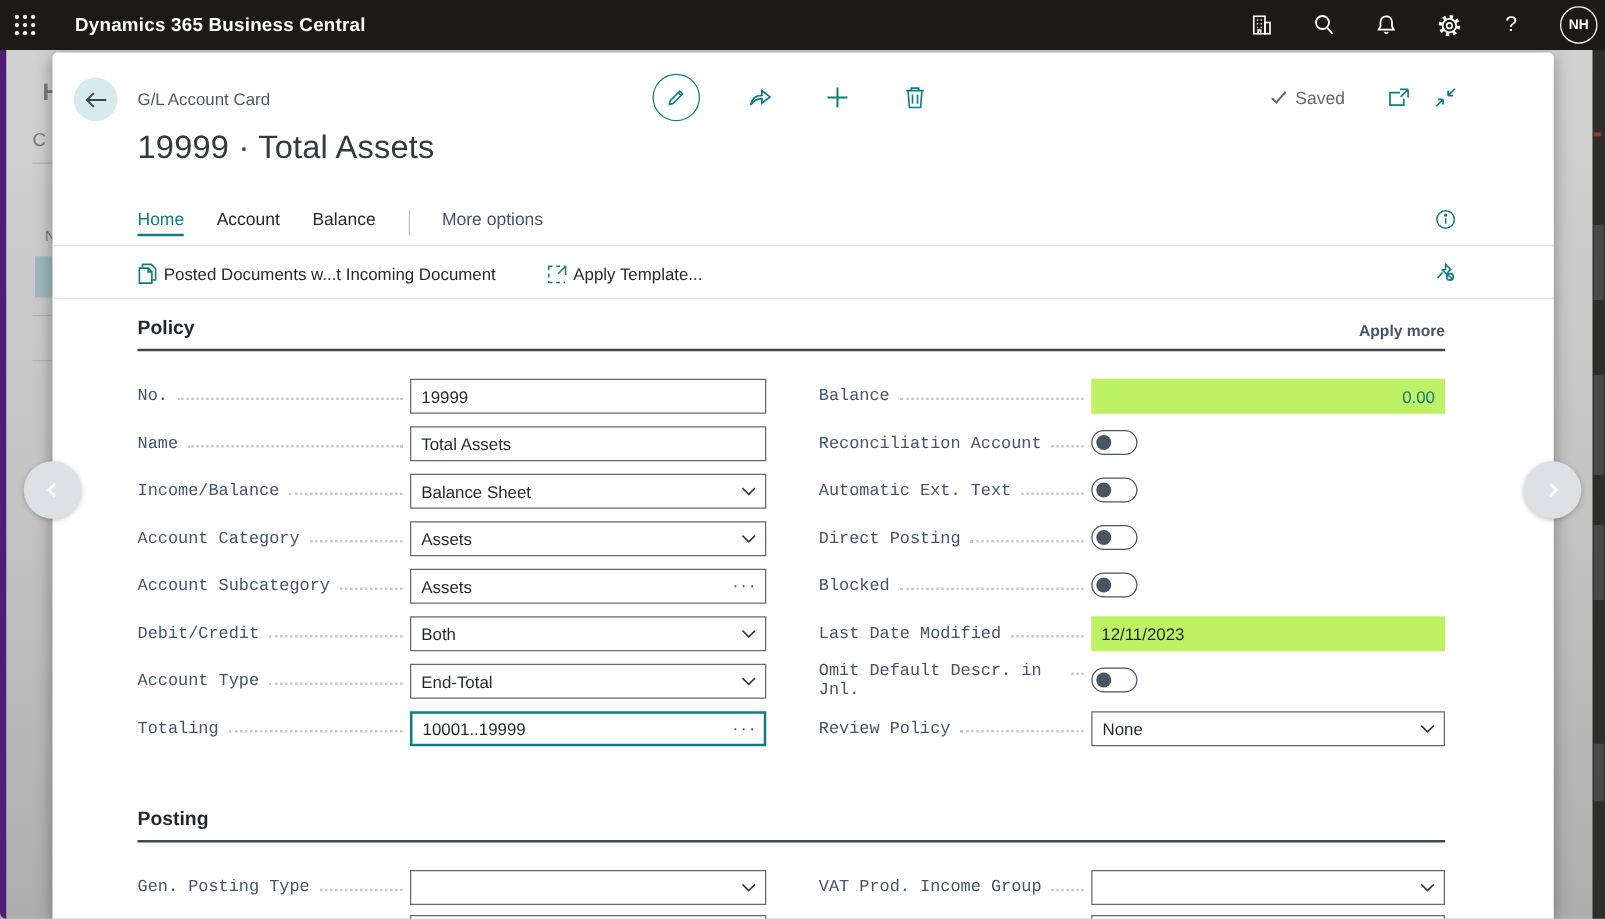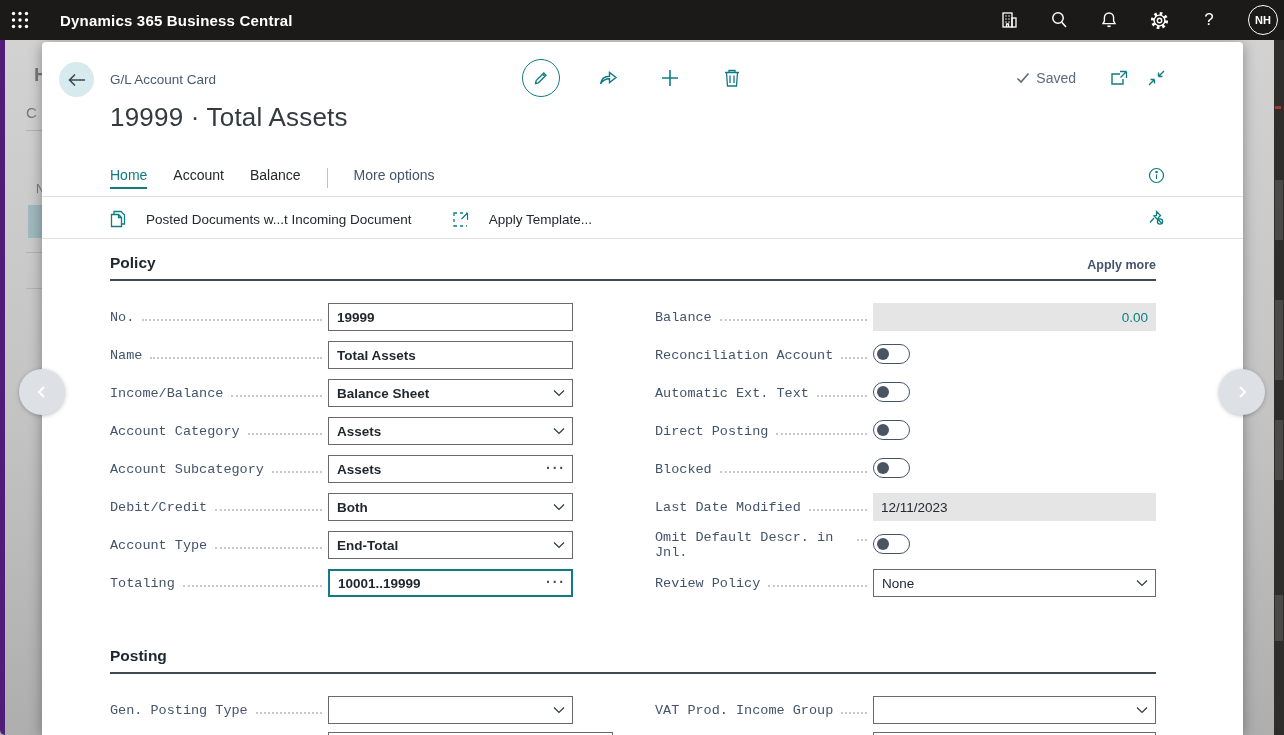--- a/index.html
+++ b/index.html
@@ -57,44 +57,44 @@
   .tab { font-size:14px; color:#24292f; cursor:pointer; position:relative; padding-bottom:6px; }
   .tab.active { color:#0e7c82; }
   .tab.active::after { content:""; position:absolute; left:0; right:0; bottom:0; height:2px; background:#0e7c82; }
   .tab.muted { color:#44546b; }
   .tab-divider { width:1px; height:20px; background:#c3c1bf; }
   .info-btn { position:absolute; right:78px; top:125px; cursor:pointer; }
   .sep { position:absolute; left:0; width:1201px; height:1px; background:#e3e1df; }
 
   
   .actionbar { position:absolute; left:68px; top:162px; display:flex; align-items:center; gap:40px; height:30px; }
-  .action-item { display:flex; align-items:center; gap:20px; font-size:13.5px; color:#24292f; cursor:pointer; }
+  .action-item { display:flex; align-items:center; gap:5px; font-size:13.5px; color:#24292f; cursor:pointer; }
   .pin-btn { position:absolute; right:78px; top:167px; cursor:pointer; }
 
   
   .section-head { position:absolute; left:68px; width:1046px; }
   .section-title { font-size:15.5px; font-weight:700; color:#1d2730; }
   .section-rule { position:absolute; left:0; top:25px; width:1046px; height:2px; background:#3f4954; }
   .show-more { position:absolute; right:0; top:4px; font-size:12.5px; font-weight:600; color:#44546b; cursor:pointer; }
 
   
   .col { position:absolute; }
   .field-row { display:flex; align-items:center; height:28px; margin-bottom:10px; }
   .f-label { display:flex; align-items:baseline; font-size:13.5px; color:#44546b; overflow:hidden;font-family:Liberation Mono, monospace; }
   .col-left .f-label { width:218px; } .col-right .f-label { width:218px; }
   .dots { flex:1; border-bottom:2px dotted #c9c9c9; margin:0 6px 3px 8px; min-width:10px; }
   .control { position:relative; height:28px; }
-  .col-left .control { width:245px;font-weight:bold; } .col-right .control { width:283px; }
+  .col-left .control { width:285px; } .col-right .control { width:283px; }
   .input { width:100%; height:28px; border:1px solid #696969; background:#fff; display:flex;
     align-items:center; padding:0 26px 0 8px; font-size:13.5px; color:#1f262c; cursor:text; }
   .input.plain { padding-right:8px; }
   .input.focused { border:2px solid #0e7c82; }
   .chev { position:absolute; right:8px; top:10px; pointer-events:none; }
   .assist-btn { position:absolute; right:7px; top:4px; font-size:14px; letter-spacing:2px; color:#4a4a4a; cursor:pointer; line-height:18px; }
-  .ro { width:100%; height:28px; background:#e5e5e5; display:flex; align-items:center;
+  .ro { width:100%; height:28px; background:#bef264; display:flex; align-items:center;
     padding:0 8px; font-size:13.5px; color:#24292f; }
   .ro.amt { justify-content:flex-end; color:#0e7c82; }
   .toggle { width:37px; height:20px; border:1.5px solid #44546b; border-radius:11px; background:#fff;
     position:relative; cursor:pointer; margin-top:3px; }
   .toggle .knob { position:absolute; left:3px; top:2.5px; width:12px; height:12px; border-radius:50%; background:#4a5564; }
 
   
   .partial-input { position:absolute; bottom:-1px; height:4px; background:#fff; border:1px solid #696969; border-bottom:none; }
 
   svg { display:block; }

